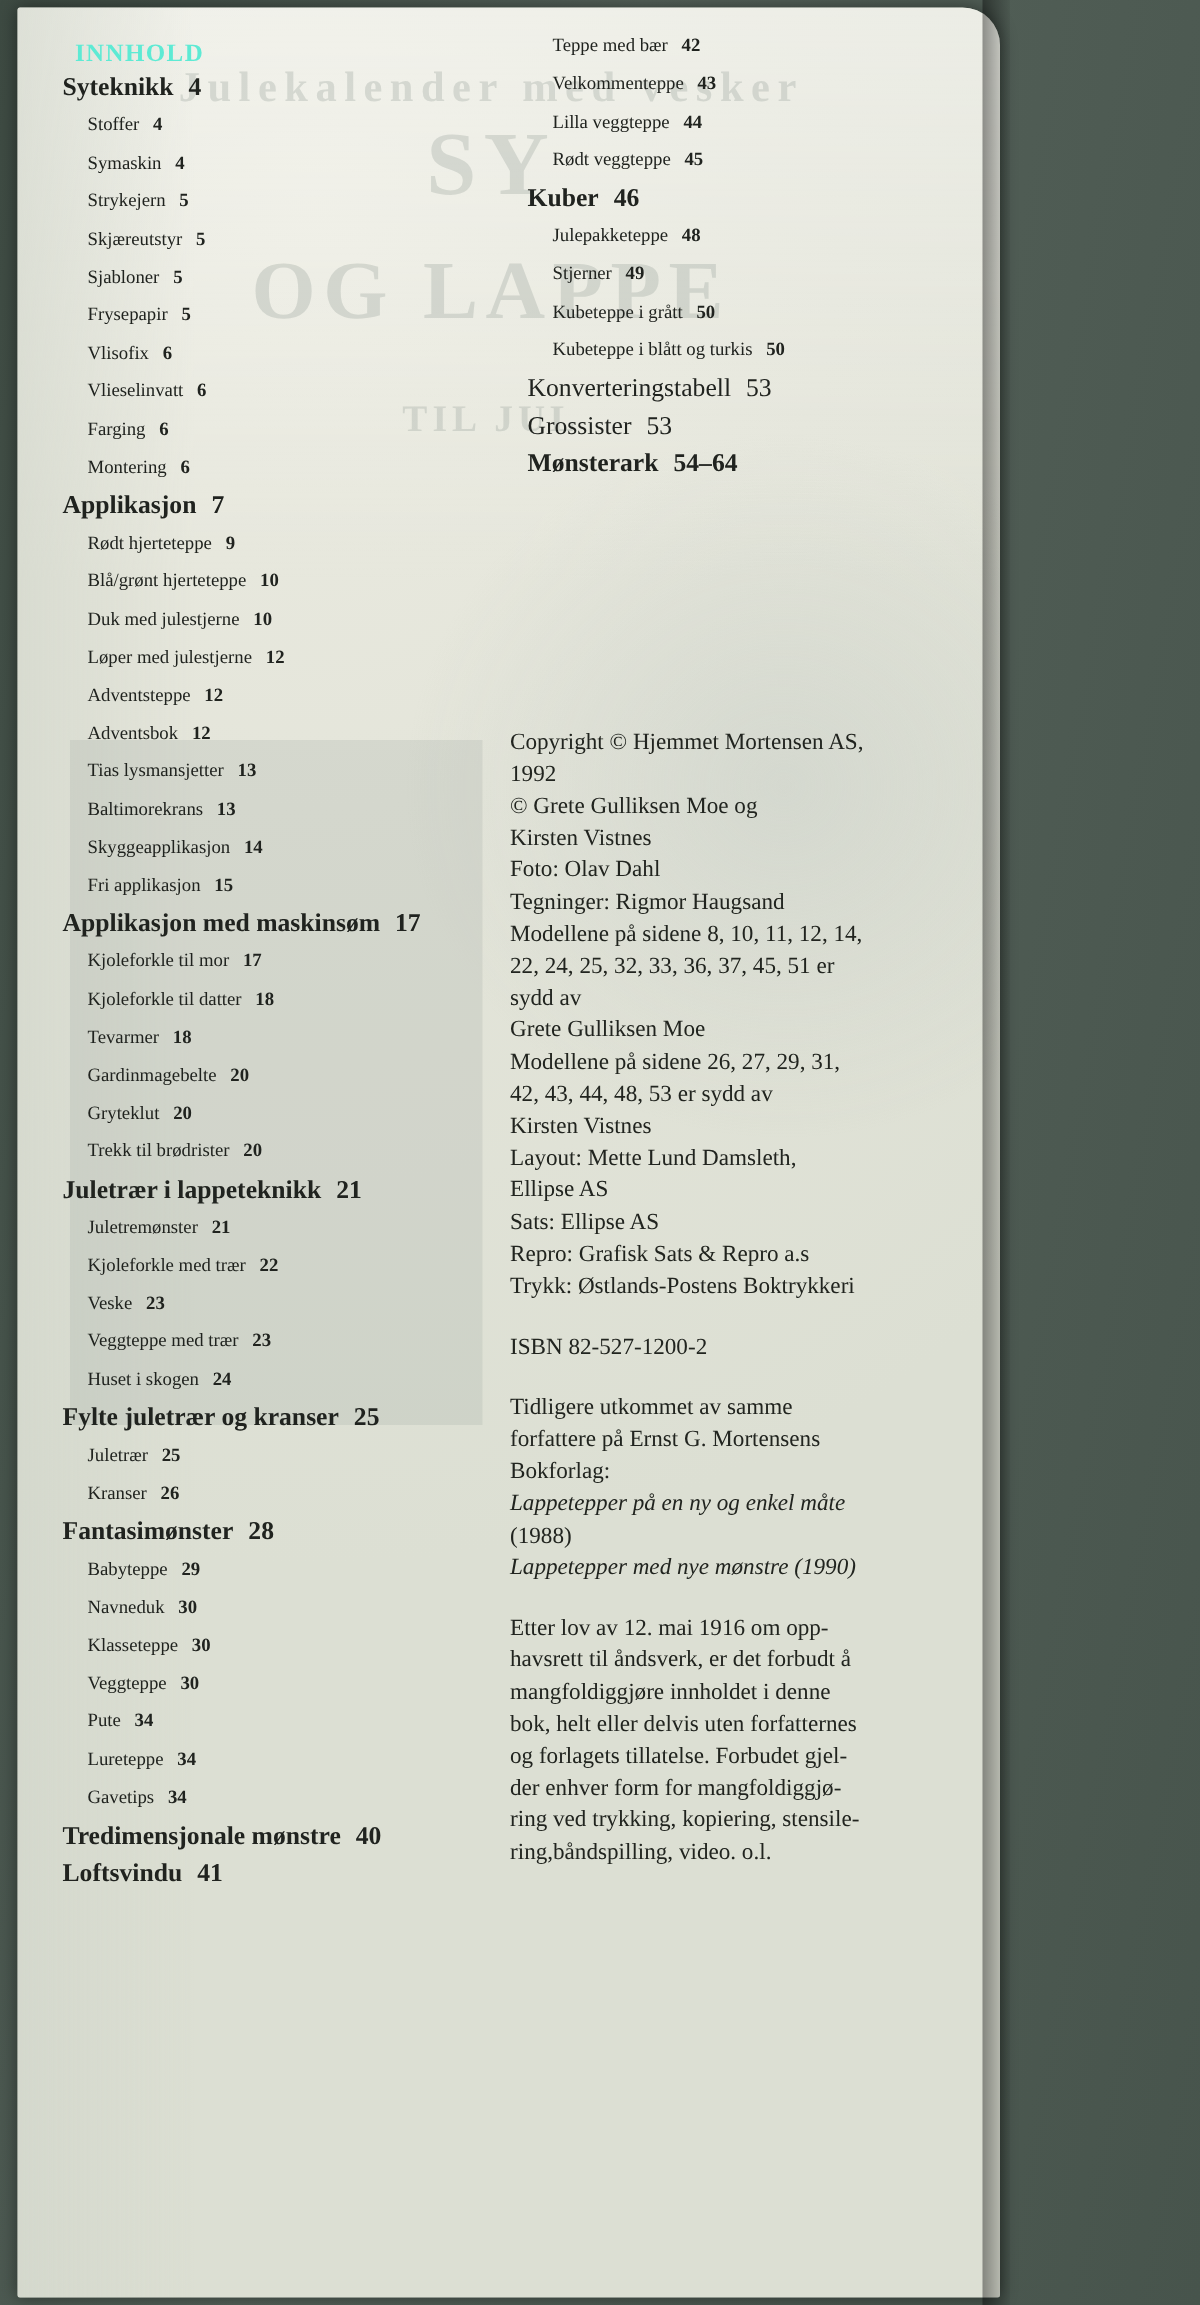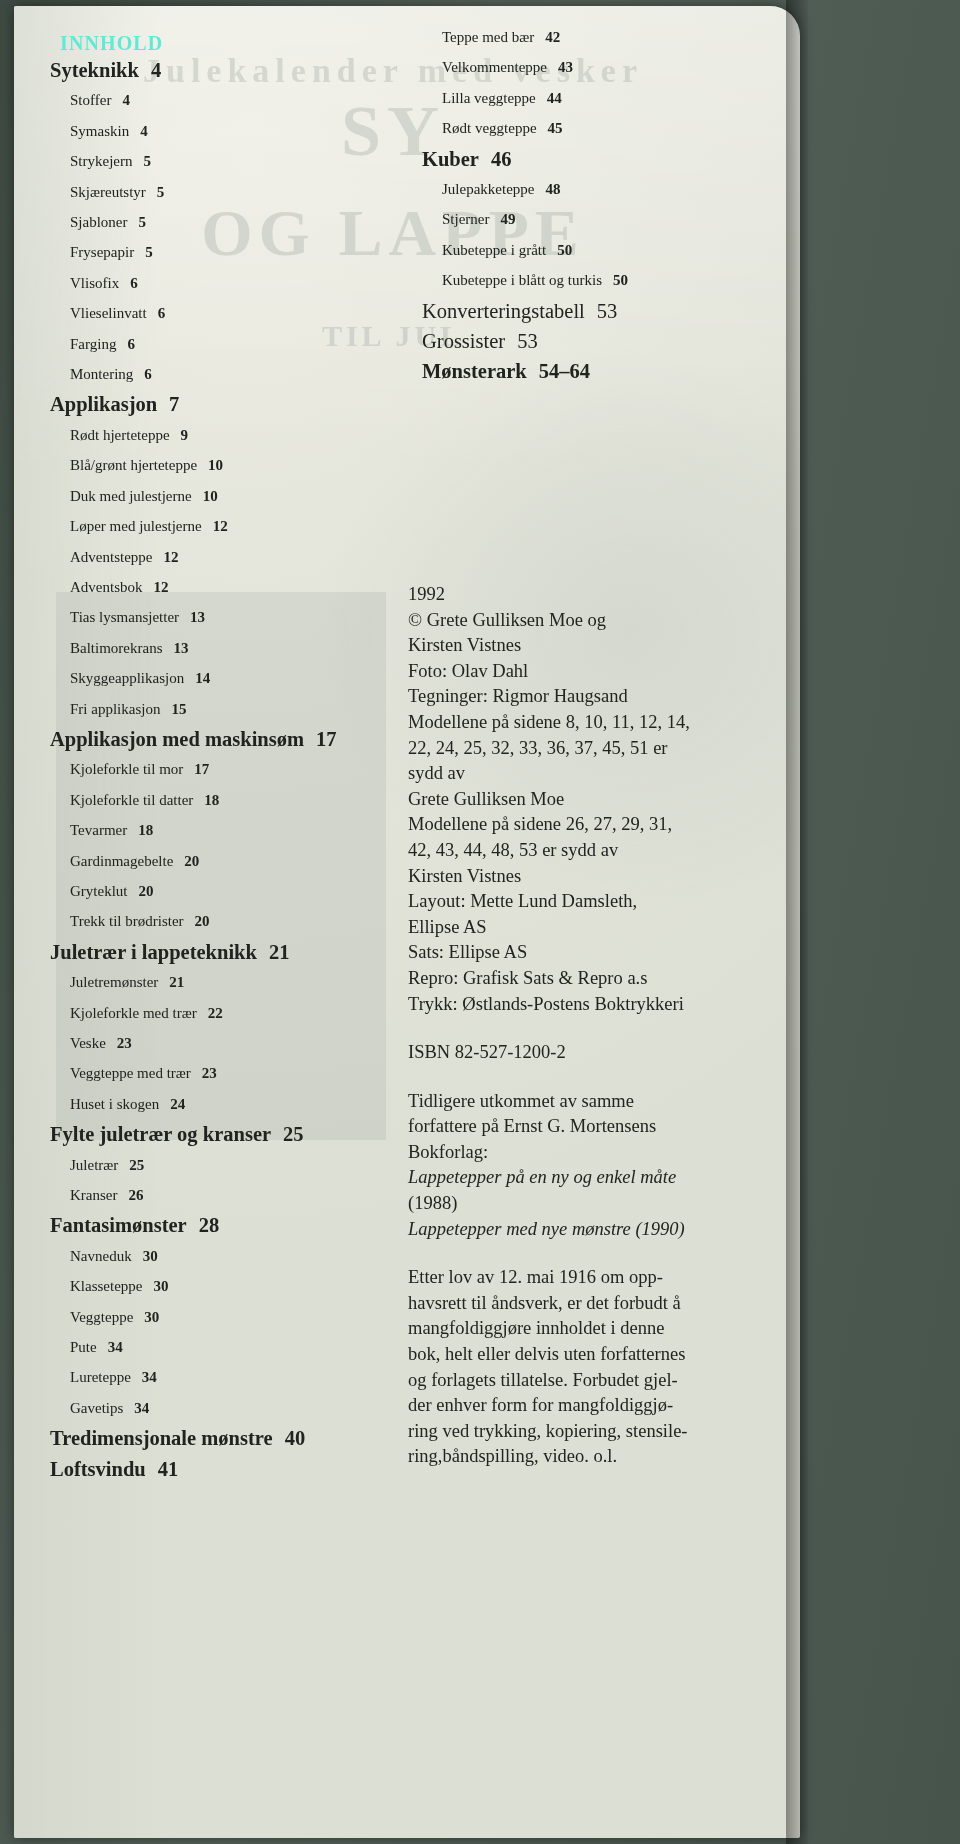--- a/index.html
+++ b/index.html
@@ -338,20 +338,24 @@
           </li>
           <li class="lvl2">
             <span>Kranser</span>
             <span class="pg">26</span>
           </li>
           <li class="lvl1">
             <span>Fantasimønster</span>
             <span class="pg">28</span>
           </li>
           <li class="lvl2">
+            <span>Babyteppe</span>
+            <span class="pg">29</span>
+          </li>
+          <li class="lvl2">
             <span>Navneduk</span>
             <span class="pg">30</span>
           </li>
           <li class="lvl2">
             <span>Klasseteppe</span>
             <span class="pg">30</span>
           </li>
           <li class="lvl2">
             <span>Veggteppe</span>
             <span class="pg">30</span>
@@ -426,20 +430,21 @@
             <span class="pg" style="font-weight: 400;">53</span>
           </li>
           <li class="lvl1">
             <span>Mønsterark</span>
             <span class="pg">54–64</span>
           </li>
         </ul>
     </div>
 
     <div class="colophon">
+      <p>Copyright © Hjemmet Mortensen AS,</p>
       <p>1992</p>
       <p>© Grete Gulliksen Moe og</p>
       <p>Kirsten Vistnes</p>
       <p>Foto: Olav Dahl</p>
       <p>Tegninger: Rigmor Haugsand</p>
       <p>Modellene på sidene 8, 10, 11, 12, 14,</p>
       <p>22, 24, 25, 32, 33, 36, 37, 45, 51 er</p>
       <p>sydd av</p>
       <p>Grete Gulliksen Moe</p>
       <p>Modellene på sidene 26, 27, 29, 31,</p>

